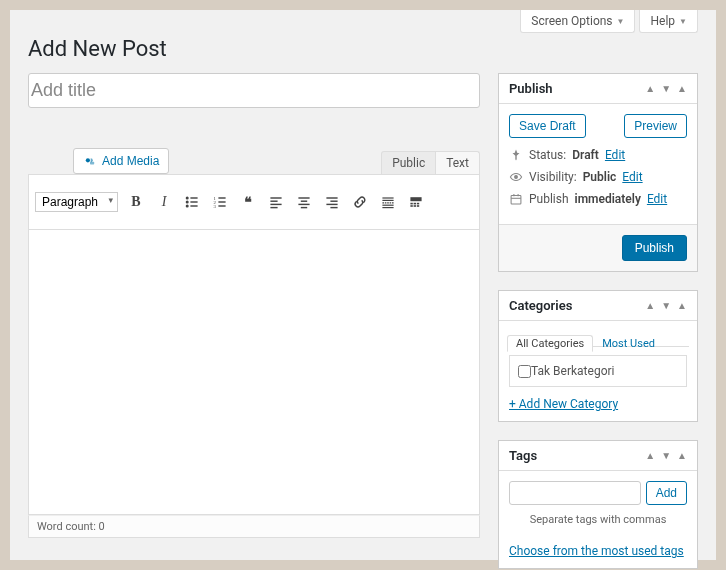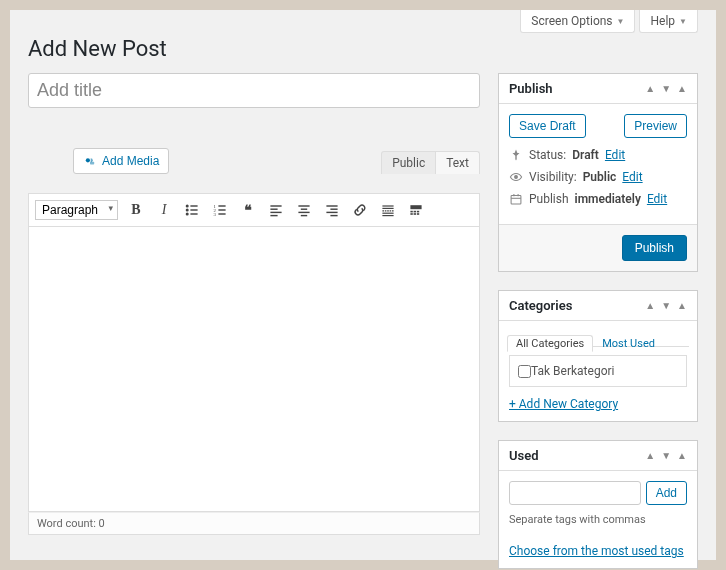--- a/index.html
+++ b/index.html
@@ -5,31 +5,31 @@
   * { box-sizing: border-box; margin: 0; padding: 0; }
   body { font-family: -apple-system, BlinkMacSystemFont, "Segoe UI", Roboto, sans-serif; background: #d7cec2; padding: 10px; font-size: 13px; color: #444; }
   .wrap { background: #f1f1f1; padding: 8px 18px 18px 18px; width: 706px; height: 550px; position: relative; }
   .top-tabs { position: absolute; top: 0; right: 18px; display: flex; gap: 4px; }
   .top-tab { background: #fff; border: 1px solid #ddd; border-top: none; padding: 4px 10px; font-size: 12px; color: #555; cursor: pointer; display: flex; align-items: center; gap: 4px; border-radius: 0 0 3px 3px; }
   .top-tab .caret { font-size: 8px; color: #888; }
   h1.page-title { font-size: 22px; font-weight: 400; color: #23282d; margin: 18px 0 12px 0; }
   .cols { display: flex; gap: 18px; }
   .main { width: 452px; display: flex; flex-direction: column; }
   .side { width: 200px; display: flex; flex-direction: column; gap: 18px; }
-  .title-input { width: 100%; font-size: 18px; padding: 6px 8px; border: 1px solid #ccc; border-radius: 3px; background: #fff; color: #888; }
+  .title-input { width: 100%; font-size: 18px; padding: 6px 2px; border: 1px solid #ccc; border-radius: 3px; background: #fff; color: #888; }
   .title-input::placeholder { color: #888; }
   .media-row { display: flex; justify-content: space-between; align-items: flex-end; margin-top: 40px; padding-left: 45px; }
   .media-btn { background: #fff; border: 1px solid #ccc; border-radius: 3px; padding: 5px 9px; color: #0073aa; font-size: 12px; cursor: pointer; display: inline-flex; align-items: center; gap: 5px; }
   .media-btn svg { width: 14px; height: 14px; }
   .ed-tabs { display: flex; }
   .ed-tab { border: 1px solid #ddd; border-bottom: none; background: #f7f7f7; padding: 4px 10px; font-size: 12px; color: #555; cursor: pointer; }
   .ed-tab.active { background: #ebebeb; }
   .ed-tab:first-child { border-radius: 3px 0 0 0; }
   .ed-tab:last-child { border-radius: 0 3px 0 0; border-left: none; }
-  .toolbar { border: 1px solid #ddd; background: #fff; padding: 6px 6px; display: flex; align-items: center; gap: 8px; margin-top: 19px; }
+  .toolbar { border: 1px solid #ddd; background: #fff; padding: 17px 6px; display: flex; align-items: center; gap: 8px; }
   .fmt-select { font-size: 12px; padding: 2px 18px 2px 6px; border: 1px solid #ccc; background: #fff; appearance: none; position: relative; }
   .select-wrap { position: relative; display: inline-block; }
   .select-wrap::after { content: "▾"; position: absolute; right: 5px; top: 3px; font-size: 9px; color: #666; pointer-events: none; }
   .tb-btn { width: 20px; height: 20px; display: flex; align-items: center; justify-content: center; color: #444; cursor: pointer; font-family: Georgia, serif; font-size: 14px;}
   .tb-btn svg { width: 16px; height: 16px; }
   .editor-body { border: 1px solid #ddd; border-top: none; background: #fff; height: 285px; }
   .editor-foot { border: 1px solid #ddd; border-top: 1px solid #eee; background: #fcfcfc; padding: 4px 8px; font-size: 11px; color: #666; }
   .postbox { border: 1px solid #ccc; background: #fff; }
   .postbox-header { display: flex; align-items: center; justify-content: space-between; padding: 7px 10px; border-bottom: 1px solid #ddd; }
   .postbox-header h2 { font-size: 13px; font-weight: 600; color: #23282d; }
@@ -46,21 +46,21 @@
   .btn-primary { background: #0073aa; border: 1px solid #006799; color: #fff; padding: 5px 12px; font-size: 12px; border-radius: 3px; cursor: pointer; font-weight: 500; }
   .cat-tabs { display: flex; border-bottom: 1px solid #ddd; margin: -2px -2px 8px -2px; }
   .cat-tab { padding: 1px 8px; font-size: 11px; color: #0073aa; cursor: pointer; border: 1px solid transparent; position: relative; top: 6px; }
   .cat-tab.active { border: 1px solid #ddd; border-bottom-color: #fff; background: #fff; color: #444; border-radius: 3px 3px 0 0; }
   .cat-list { border: 1px solid #ddd; padding: 8px; margin-bottom: 10px; }
   .cat-item { display: flex; align-items: flex-end; gap: 0; font-size: 12px; color: #555; }
   .cat-item input { width: 13px; height: 13px; }
   .add-cat { color: #0073aa; text-decoration: underline; font-size: 12px; cursor: pointer; }
   .tag-row { display: flex; gap: 5px; margin-bottom: 8px; }
   .tag-input { flex: 1; border: 1px solid #ccc; border-radius: 3px; padding: 4px; font-size: 12px; min-width: 0; }
-  .tag-hint { font-size: 11px; color: #666; margin-bottom: 18px; }
+  .tag-hint { font-size: 11px; color: #666; margin-bottom: 18px; text-align: center; }
   .tag-link { color: #0073aa; text-decoration: underline; font-size: 12px; cursor: pointer; }
 </style>
 </head>
 <body>
 
 <div class="wrap">
   <div class="top-tabs">
     <div class="top-tab">
       <span>Screen Options</span>
       <span class="caret">▼</span>
@@ -252,21 +252,21 @@
               <input type="checkbox" style="">
               <span>Tak Berkategori</span>
             </label>
           </div>
           <a class="add-cat">+ Add New Category</a>
         </div>
       </div>
 
       <div class="postbox">
         <div class="postbox-header">
-          <h2>Used</h2>
+          <h2>Tags</h2>
           <div class="pb-handles">
             <span class="pb-handle">▲</span>
             <span class="pb-handle">▼</span>
             <span class="pb-handle">▲</span>
           </div>
         </div>
         <div class="postbox-body">
           <div class="tag-row">
             <input class="tag-input" type="text" style="">
             <button class="btn-white">Add</button>

